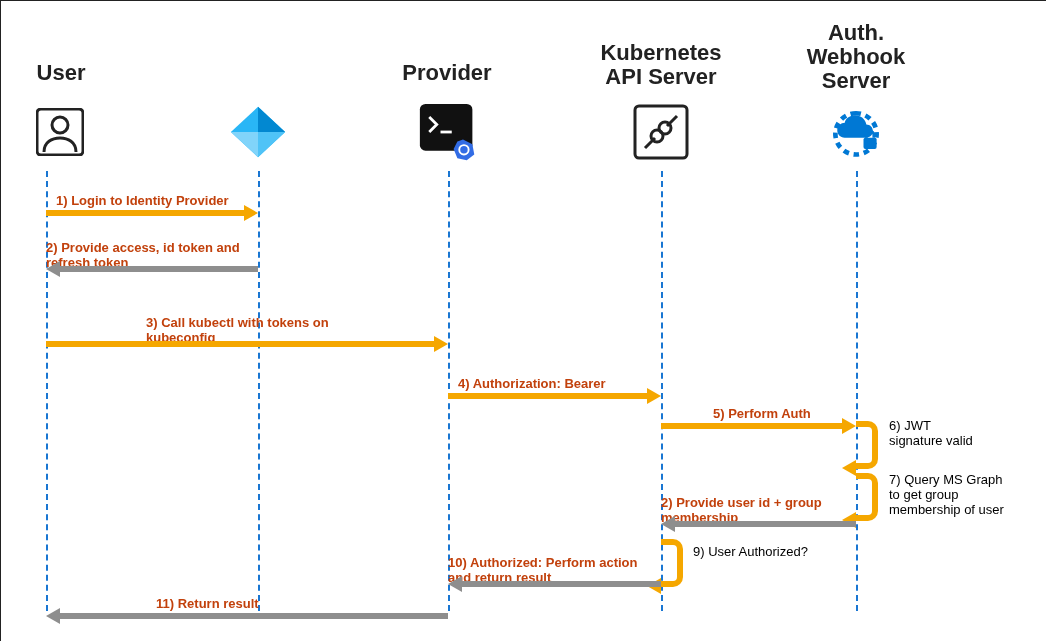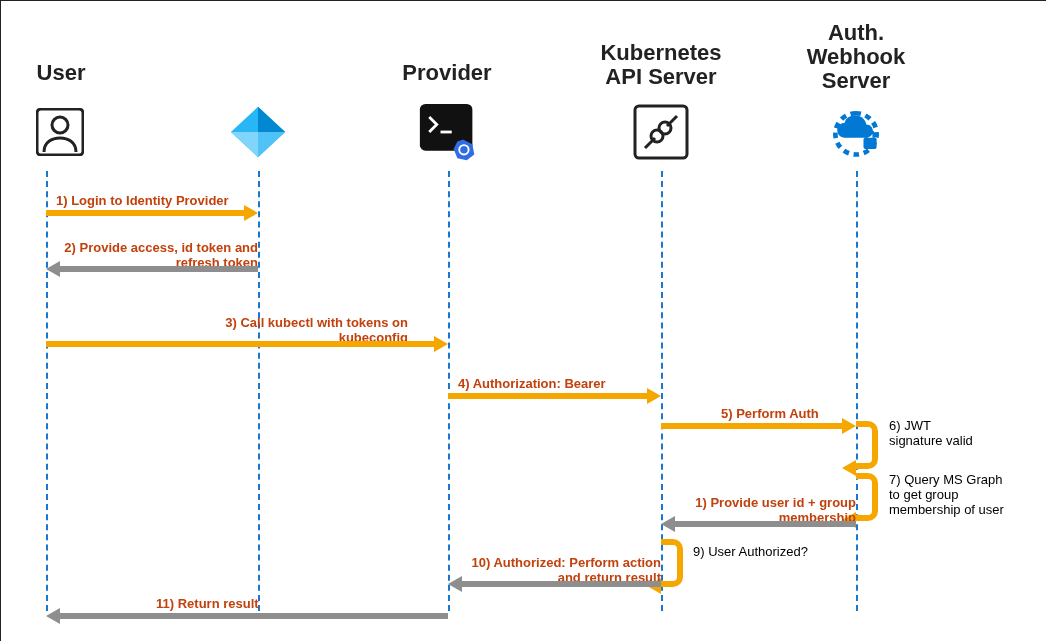--- a/index.html
+++ b/index.html
@@ -2,21 +2,21 @@
 <html><head>
 <meta charset="utf-8">
 <style>
   html,body{margin:0;padding:0;font-family:"Segoe UI",Arial,sans-serif;background:#fff}
   .canvas{position:relative;width:1046px;height:641px;border:1.5px solid #222}
   .actor-label{position:absolute;top:0;width:200px;text-align:center;font-size:22px;font-weight:600;color:#222;line-height:1.1}
   .lifeline{position:absolute;top:170px;width:0;height:440px;border-left:2px dashed #1976d2}
   .icon{position:absolute;top:100px;width:62px;height:62px;display:flex;align-items:center;justify-content:center}
   .msg{position:absolute;height:30px}
   .msg .label{position:absolute;bottom:8px;white-space:nowrap;font-size:13px;font-weight:600;color:#c2410c}
-  .label.two{bottom:2px;white-space:normal;text-align:right;line-height:1.1}
+  .label.two{bottom:2px;white-space:normal;text-align:left;line-height:1.1}
   .bar{position:absolute;height:6px;bottom:0;left:0;right:14px}
   .bar.rev{left:14px;right:0}
   .bar.orange{background:#f5a700}
   .bar.gray{background:#8e8e8e}
   .arrowhead{position:absolute;width:0;height:0;border-style:solid}
   .arrowhead.right{right:0;bottom:-5px;border-width:8px 0 8px 14px;border-color:transparent transparent transparent #f5a700}
   .arrowhead.left{left:0;bottom:-5px;border-width:8px 14px 8px 0;border-color:transparent #8e8e8e transparent transparent}
   .loop{position:absolute;border:6px solid #f5a700;border-left:none;border-radius:0 10px 10px 0;width:16px}
   .loop .arrowhead{left:-14px;bottom:-13px;border-width:8px 14px 8px 0;border-color:transparent #f5a700 transparent transparent}
   .sidenote{position:absolute;font-size:13px;font-weight:400;line-height:1.15}
@@ -101,40 +101,40 @@
       <div class="arrowhead right"></div>
   </div>
 
   <div class="msg" style="left:447px;width:213px;top:368px">
     <div class="label" style="left:10px">4) Authorization: Bearer</div>
     <div class="bar orange"></div>
       <div class="arrowhead right"></div>
   </div>
 
   <div class="msg" style="left:660px;width:195px;top:398px">
-    <div class="label" style="left:60px">5) Perform Auth</div>
+    <div class="label" style="left:52px">5) Perform Auth</div>
     <div class="bar orange"></div>
       <div class="arrowhead right"></div>
   </div>
 
   <div class="loop" style="left:855px;top:420px;height:36px">
     <div class="arrowhead"></div>
   </div>
   <div class="sidenote" style="left:888px;top:418px;white-space:pre-line">6) JWT
 signature valid</div>
 
   <div class="loop" style="left:855px;top:472px;height:36px">
     <div class="arrowhead"></div>
   </div>
   <div class="sidenote" style="left:888px;top:472px;white-space:pre-line">7) Query MS Graph
 to get group
 membership of user</div>
 
   <div class="msg" style="left:660px;width:195px;top:480px;height:46px">
-    <div class="label two" style="left:0;right:0;white-space:pre-line">1) Provide user id + group
+    <div class="label two" style="left:0;right:0;white-space:pre-line">2) Provide user id + group
 membership</div>
     <div class="bar gray rev"></div>
       <div class="arrowhead left"></div>
   </div>
 
   <div class="loop" style="left:660px;top:538px;height:36px">
     <div class="arrowhead"></div>
   </div>
   <div class="sidenote" style="left:692px;top:544px">9) User Authorized?</div>
 

